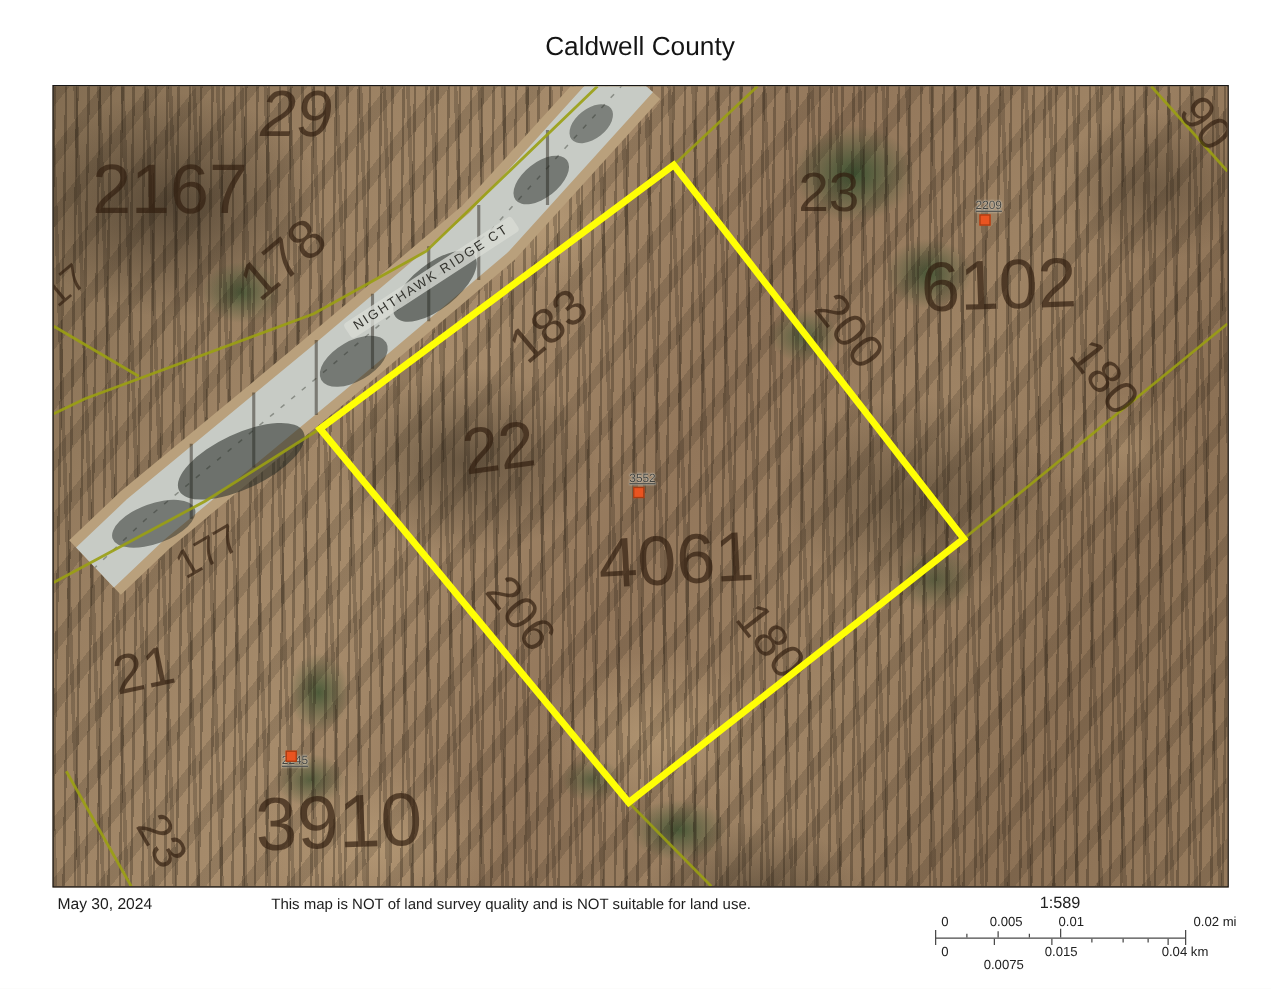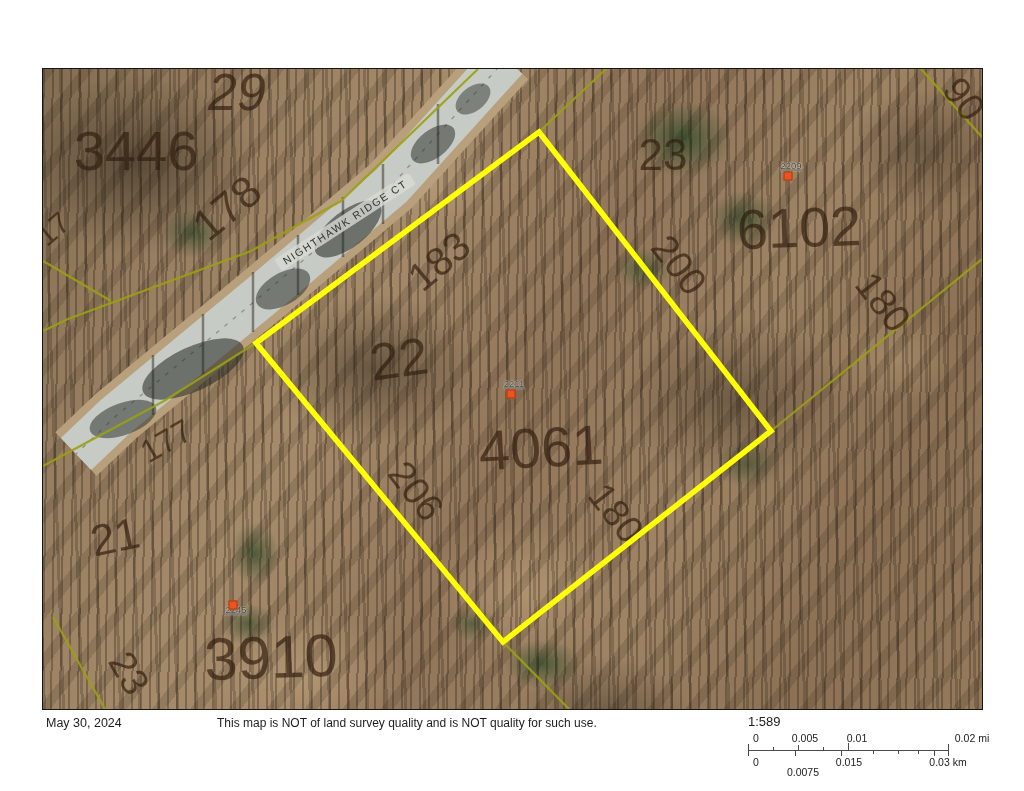--- a/index.html
+++ b/index.html
@@ -38,29 +38,30 @@
   .plabel{position:absolute;color:rgba(48,30,15,.68);font-weight:400;line-height:1;white-space:nowrap;}
   .alabel{position:absolute;font-size:9.5px;color:#454540;white-space:nowrap;
           text-shadow:0 0 2px rgba(235,235,225,.9),0 0 1px rgba(235,235,225,.9);transform:translate(-50%,-50%);text-decoration:underline;}
   .adot{position:absolute;width:7px;height:7px;background:#ea5420;border:1px solid #a63c12;
         transform:translate(-50%,-50%);}
   #road-label{position:absolute;font-size:10.5px;letter-spacing:1.6px;color:#33332e;
         background:rgba(216,219,213,.78);padding:1px 7px;border-radius:3px;white-space:nowrap;}
   
   .foot-text{position:absolute;font-size:12.5px;color:#1d1d1d;white-space:nowrap;}
   #scalebox{position:absolute;left:740px;top:706px;width:250px;height:80px;}
-  #scale-ratio{position:absolute;left:8px;top:8px;width:200px;font-size:13px;color:#222;}
+  #scale-ratio{position:absolute;left:8px;top:8px;width:200px;text-align:center;font-size:13px;color:#222;}
   .sc-label{position:absolute;transform:translateX(-50%);font-size:10.5px;color:#222;white-space:nowrap;}
   #sc-bar{position:absolute;left:8px;top:44px;width:200px;height:0;border-top:1px solid #4a4a4a;}
   .tick{position:absolute;width:1px;background:#4a4a4a;}
 </style>
 </head>
 <body>
 
 <div id="page">
+  <div id="title">Caldwell County</div>
 
   <div id="map">
     <div id="map-bg"></div>
     <svg id="svg-under" class="layer" width="939" height="640" viewBox="0 0 939 640">
         <path d="M463,-10 L348,117 L218,227 L73,347 L33,385" fill="none" stroke="#b9a07c" stroke-width="60" stroke-linejoin="round"></path>
         <path d="M463,-10 L348,117 L218,227 L73,347 L33,385" fill="none" stroke="#c7cbc5" stroke-width="44" stroke-linejoin="round"></path>
         <path d="M463,-10 L348,117 L218,227 L73,347 L33,385" fill="none" stroke="rgba(75,80,72,.5)" stroke-width="1.2" stroke-dasharray="4 7"></path>
         <line x1="395" y1="35" x2="395" y2="95" stroke="rgba(32,25,16,.45)" stroke-width="2.5"></line>
         <line x1="340" y1="95" x2="340" y2="155" stroke="rgba(32,25,16,.45)" stroke-width="2.5"></line>
         <line x1="300" y1="128" x2="300" y2="188" stroke="rgba(32,25,16,.45)" stroke-width="2.5"></line>
@@ -77,64 +78,64 @@
         <polyline points="435,0 298,132 208,182 25,250 0,262" fill="none" stroke="#9aa012" stroke-width="2.2" opacity="0.9"></polyline>
         <polyline points="563,0 496,63 213,274 121,332 0,397" fill="none" stroke="#9aa012" stroke-width="2.2" opacity="0.9"></polyline>
         <polyline points="0,192 68,232" fill="none" stroke="#9aa012" stroke-width="2.2" opacity="0.9"></polyline>
         <polyline points="728,362 939,190" fill="none" stroke="#9aa012" stroke-width="2.2" opacity="0.9"></polyline>
         <polyline points="878,0 939,68" fill="none" stroke="#9aa012" stroke-width="2.2" opacity="0.9"></polyline>
         <polyline points="10,548 62,640" fill="none" stroke="#9aa012" stroke-width="2.2" opacity="0.9"></polyline>
         <polyline points="460,573 526,640" fill="none" stroke="#9aa012" stroke-width="2.2" opacity="0.9"></polyline>
       </svg>
     <div id="labels">
         <div class="plabel" style="left: 194px; top: 23px; font-size: 52px; transform: translate(-50%, -50%) rotate(0deg); font-style: italic;">29</div>
-        <div class="plabel" style="left: 93px; top: 82px; font-size: 56px; transform: translate(-50%, -50%) rotate(0deg);">3446</div>
+        <div class="plabel" style="left: 93px; top: 82px; font-size: 56px; transform: translate(-50%, -50%) rotate(0deg);">2167</div>
         <div class="plabel" style="left: 184px; top: 139px; font-size: 44px; transform: translate(-50%, -50%) rotate(-40deg);">178</div>
         <div class="plabel" style="left: 10px; top: 160px; font-size: 30px; transform: translate(-50%, -50%) rotate(-40deg);">17</div>
         <div class="plabel" style="left: 396px; top: 192px; font-size: 40px; transform: translate(-50%, -50%) rotate(-40deg);">183</div>
         <div class="plabel" style="left: 356px; top: 290px; font-size: 52px; transform: translate(-50%, -50%) rotate(-8deg);">22</div>
         <div class="plabel" style="left: 123px; top: 372px; font-size: 32px; transform: translate(-50%, -50%) rotate(-30deg);">177</div>
         <div class="plabel" style="left: 72px; top: 468px; font-size: 44px; transform: translate(-50%, -50%) rotate(-12deg);">21</div>
         <div class="plabel" style="left: 373px; top: 422px; font-size: 38px; transform: translate(-50%, -50%) rotate(52deg);">206</div>
         <div class="plabel" style="left: 498px; top: 379px; font-size: 56px; transform: translate(-50%, -50%) rotate(-3deg);">4061</div>
         <div class="plabel" style="left: 573px; top: 444px; font-size: 38px; transform: translate(-50%, -50%) rotate(52deg);">180</div>
         <div class="plabel" style="left: 620px; top: 86px; font-size: 44px; transform: translate(-50%, -50%) rotate(0deg);">23</div>
         <div class="plabel" style="left: 756px; top: 159px; font-size: 56px; transform: translate(-50%, -50%) rotate(-2deg);">6102</div>
         <div class="plabel" style="left: 636px; top: 196px; font-size: 38px; transform: translate(-50%, -50%) rotate(52deg);">200</div>
         <div class="plabel" style="left: 840px; top: 233px; font-size: 38px; transform: translate(-50%, -50%) rotate(52deg);">180</div>
         <div class="plabel" style="left: 921px; top: 30px; font-size: 38px; transform: translate(-50%, -50%) rotate(52deg);">90</div>
         <div class="plabel" style="left: 228px; top: 589px; font-size: 60px; transform: translate(-50%, -50%) rotate(-2deg);">3910</div>
         <div class="plabel" style="left: 86px; top: 604px; font-size: 38px; transform: translate(-50%, -50%) rotate(60deg);">23</div>
         <div class="alabel" style="left: 748px; top: 96px;">2209</div>
         <div class="adot" style="left: 745px; top: 107px; background: rgb(234, 84, 32);"></div>
-        <div class="alabel" style="left: 471px; top: 314px;">2211</div>
+        <div class="alabel" style="left: 471px; top: 314px;">3552</div>
         <div class="adot" style="left: 468px; top: 325px; background: rgb(234, 84, 32);"></div>
         <div class="alabel" style="left: 193px; top: 540px;">2245</div>
         <div class="adot" style="left: 190px; top: 536px; background: rgb(234, 84, 32);"></div>
         <div id="road-label" style="left: 302px; top: 153px; transform: translate(-50%, -50%) rotate(-33deg);">NIGHTHAWK RIDGE CT</div>
       </div>
     <svg id="svg-over" class="layer" width="939" height="640" viewBox="0 0 939 640">
         <polygon points="496,63 728,362 460,573 213,274" fill="none" stroke="#ffff05" stroke-width="5.5" stroke-linejoin="miter"></polygon>
       </svg>
   </div>
 
   <div class="foot-text" style="left:46px;top:716px;">May 30, 2024</div>
-  <div class="foot-text" style="left:217px;top:716px;font-size:12px;">This map is NOT of land survey quality and is NOT quality for such use.</div>
+  <div class="foot-text" style="left:217px;top:716px;font-size:12px;">This map is NOT of land survey quality and is NOT suitable for land use.</div>
 
   <div id="scalebox">
     <div id="scale-ratio">1:589</div>
     <div id="sc-bar"></div>
   <div class="sc-label" style="left: 16px; top: 26px;">0</div>
       <div class="sc-label" style="left: 65px; top: 26px;">0.005</div>
       <div class="sc-label" style="left: 117px; top: 26px;">0.01</div>
       <div class="sc-label" style="left: 222px; top: 26px; padding-left: 20px;">0.02 mi</div>
       <div class="sc-label" style="left: 16px; top: 50px;">0</div>
       <div class="sc-label" style="left: 63px; top: 60px;">0.0075</div>
       <div class="sc-label" style="left: 109px; top: 50px;">0.015</div>
-      <div class="sc-label" style="left: 208px; top: 50px;">0.03 km</div>
+      <div class="sc-label" style="left: 208px; top: 50px;">0.04 km</div>
       <div class="tick" style="left: 8px; height: 12px; top: 38px;"></div>
       <div class="tick" style="left: 208px; height: 12px; top: 38px;"></div>
       <div class="tick" style="left: 58px; height: 5px; top: 39px;"></div>
       <div class="tick" style="left: 108px; height: 7px; top: 37px;"></div>
       <div class="tick" style="left: 54.6px; height: 5px; top: 45px;"></div>
       <div class="tick" style="left: 101.2px; height: 5px; top: 45px;"></div>
       <div class="tick" style="left: 194.4px; height: 5px; top: 45px;"></div>
       <div class="tick" style="left: 33px; height: 3px; top: 41px;"></div>
       <div class="tick" style="left: 83px; height: 3px; top: 41px;"></div>
       <div class="tick" style="left: 133px; height: 3px; top: 45px;"></div>

